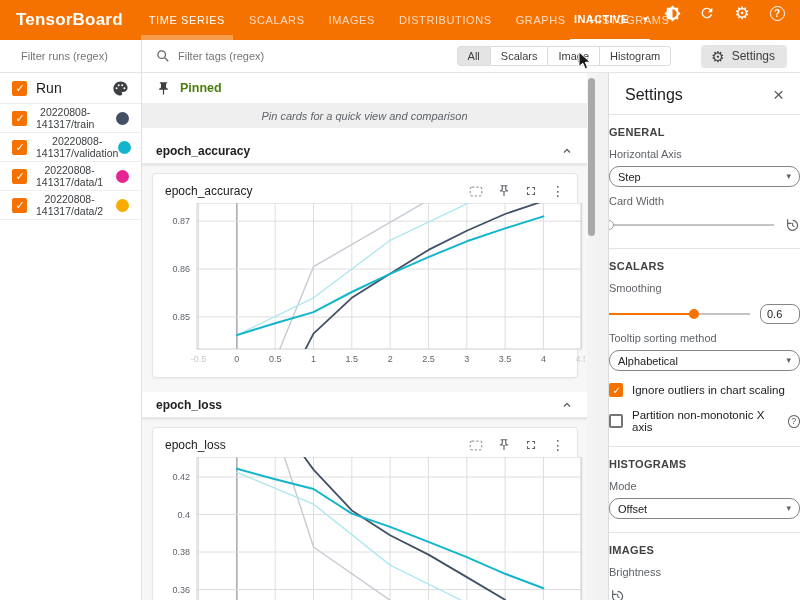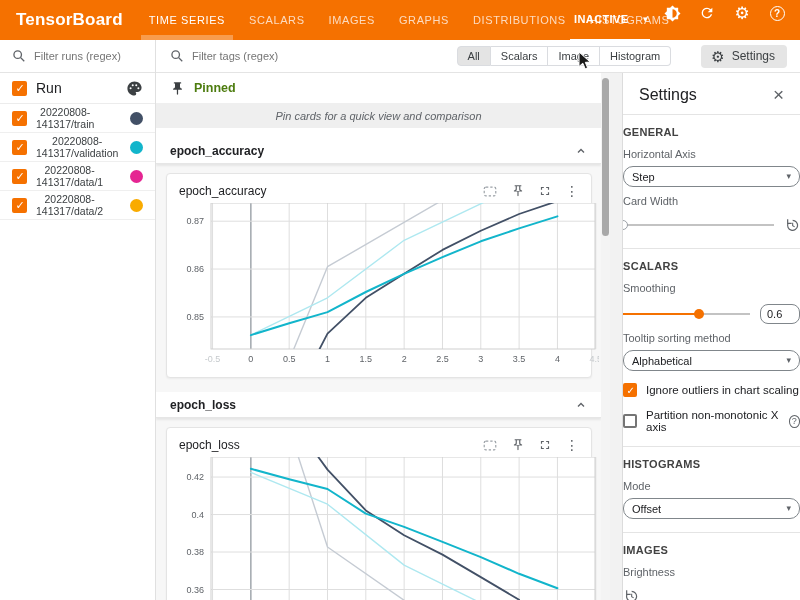--- a/index.html
+++ b/index.html
@@ -17,21 +17,21 @@
   .status-select { display:flex; align-items:center; border-bottom:1px solid #fff; padding:3px 2px 4px 4px; width:80px; justify-content:space-between; font-size:11px; font-weight:bold; letter-spacing:.4px; cursor:pointer; }
   .caret { font-size:9px; line-height:1; }
   .hicon { width:26px; height:26px; display:flex; align-items:center; justify-content:center; cursor:pointer; }
   .gear-glyph { font-size:17px; line-height:1; }
   .help-circle { width:15px; height:15px; border:1.5px solid #fff; border-radius:50%; font-size:10px; font-weight:bold; display:flex; align-items:center; justify-content:center; }
 
   
   .body { flex:1; display:flex; min-height:0; }
 
   
-  .runs-sb { width:156px; flex:none; border-right:1px solid #e0e0e0; background:#fff; display:flex; flex-direction:column; font-size:11px; color:#333; }
+  .runs-sb { width:142px; flex:none; border-right:1px solid #e0e0e0; background:#fff; display:flex; flex-direction:column; font-size:11px; color:#333; }
   .runs-filter { height:33px; display:flex; align-items:center; padding:0 10px 0 12px; border-bottom:1px solid #e4e4e4; gap:8px; }
   .runs-filter input { border:none; outline:none; width:110px; font-size:11px; font-family:inherit; color:#333; }
   .runs-filter input::placeholder { color:#757575; }
   .run-head { height:31px; display:flex; align-items:center; padding:0 12px; border-bottom:1px solid #ececec; font-size:14px; color:#202124; }
   .run-head .spacer, .run-row .spacer { flex:1; }
   .run-row { height:29px; display:flex; align-items:center; padding:0 12px; border-bottom:1px solid #efefef; }
   .run-name { margin-left:9px; line-height:12px; font-size:10.5px; color:#3c4043;text-align:center; }
   .run-dot { width:13px; height:13px; border-radius:50%; background:var(--dot,#999); flex:none; }
   .checkbox { width:15px; height:15px; border:2px solid #757575; border-radius:2px; background:#fff; flex:none; position:relative; cursor:pointer; }
   .checkbox.checked { border-color:#f57100; background:#f57100; }
@@ -107,22 +107,22 @@
 <body>
 
 <div class="app">
 
   <header>
     <div class="logo">TensorBoard</div>
     <nav>
       <div class="tab active">TIME SERIES</div>
       <div class="tab">SCALARS</div>
       <div class="tab">IMAGES</div>
+      <div class="tab">DISTRIBUTIONS</div>
       <div class="tab">GRAPHS</div>
-      <div class="tab">DISTRIBUTIONS</div>
       <div class="tab">HISTOGRAMS</div>
     </nav>
     <div class="hdr-right">
       <div class="status-select">
         <span>INACTIVE</span>
         <span class="caret">▾</span>
       </div>
       <div class="hicon">
         <svg width="17" height="17" viewBox="0 0 24 24" fill="#fff">
             <path d="M20 15.31L23.31 12 20 8.69V4h-4.69L12 .69 8.69 4H4v4.69L.69 12 4 15.31V20h4.69L12 23.31 15.31 20H20v-4.69zM12 18V6c3.31 0 6 2.69 6 6s-2.69 6-6 6z"></path>

